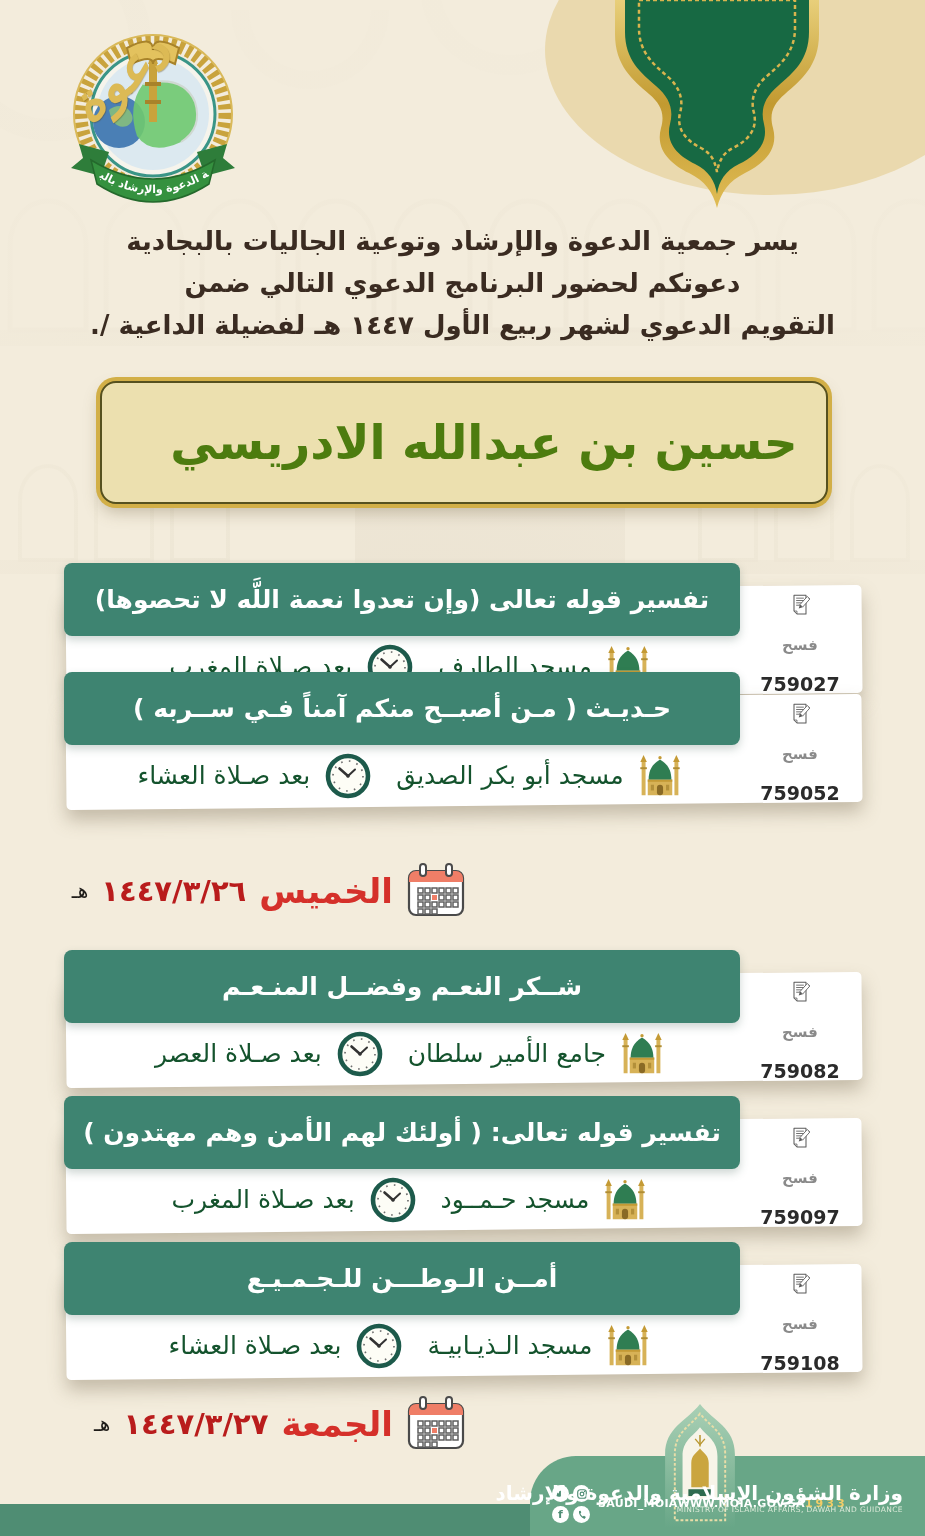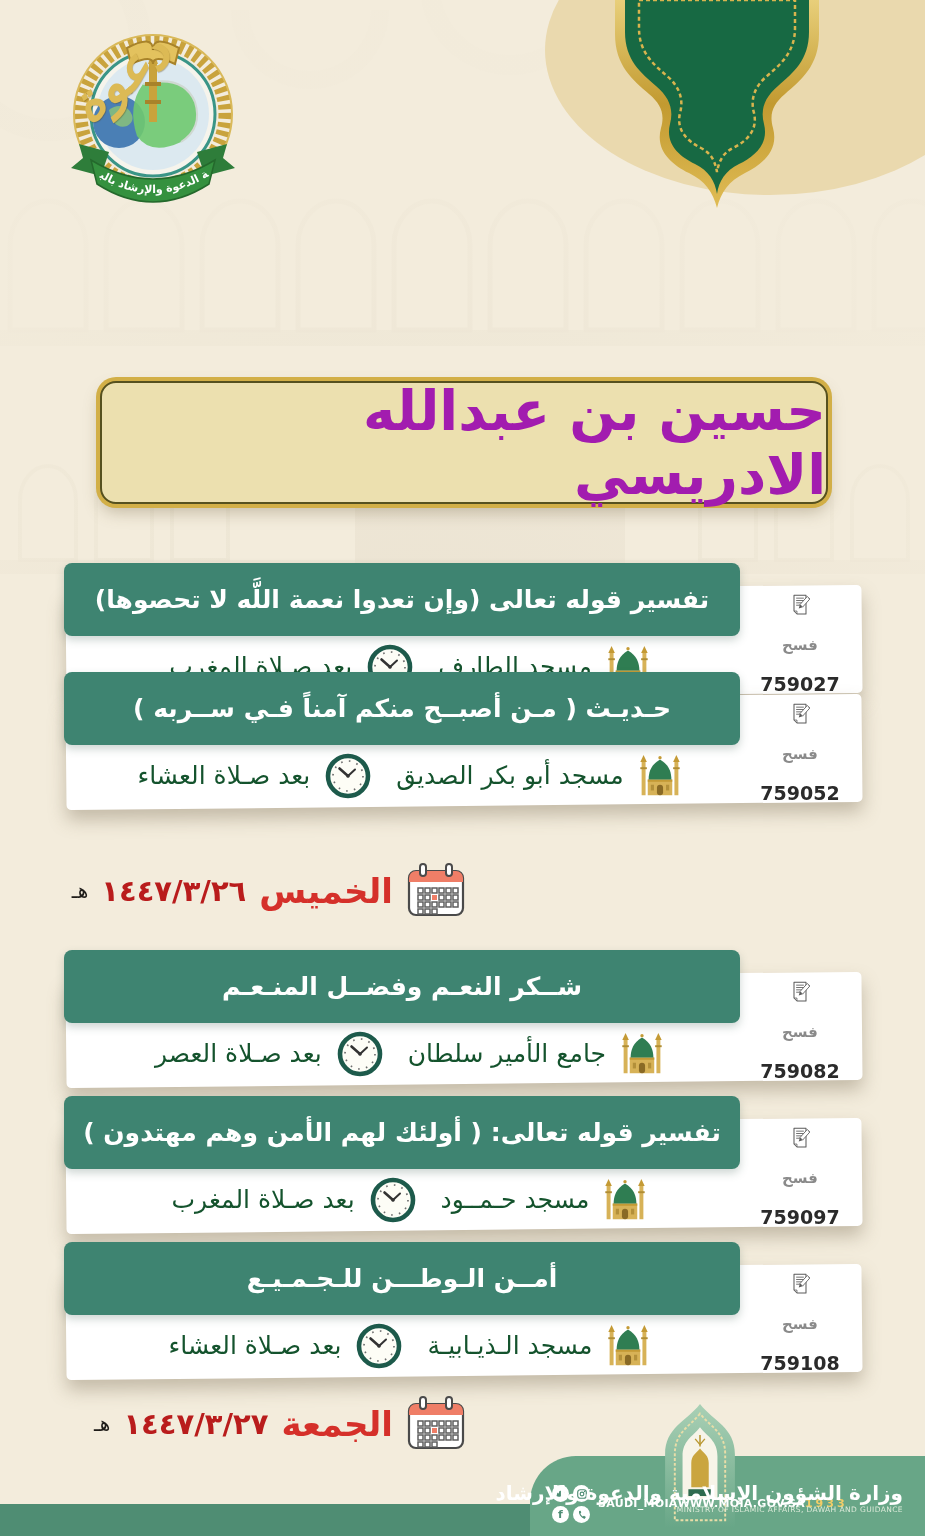--- a/index.html
+++ b/index.html
@@ -24,21 +24,21 @@
 
   
   .intro{position:absolute;left:70px;right:70px;top:220px;z-index:3;direction:rtl;text-align:center;
          color:#3a2b21;font-size:26px;font-weight:bold;line-height:1.62;letter-spacing:-.3px;}
 
   
   .name-banner{position:absolute;left:100px;top:381px;width:728px;height:123px;z-index:3;
                background:#ece0af;border:2px solid #56511f;border-radius:16px;
                box-shadow:0 0 0 4px #d2af47, 0 8px 16px rgba(110,95,60,.35);
                display:flex;align-items:center;justify-content:center;}
-  .name-banner span{direction:rtl;font-size:55px;font-weight:bold;color:#a21caf;letter-spacing:-1px;margin-left:40px;}
+  .name-banner span{direction:rtl;font-size:47px;font-weight:bold;color:#4d7c0f;letter-spacing:-1px;margin-left:40px;}
 
   
   .card{position:absolute;left:64px;width:798px;height:134px;z-index:3;}
   .card-white{position:absolute;left:2px;right:0;top:26px;bottom:0;background:#fff;border-radius:5px;
               transform:rotate(-.6deg);box-shadow:0 10px 18px rgba(118,106,82,.38);}
   .card-green{position:absolute;left:0;top:0;width:676px;height:73px;background:#3e8471;border-radius:8px;
               display:flex;align-items:center;justify-content:center;padding:0 22px;
               box-shadow:0 4px 8px rgba(60,90,80,.25);}
   .card-green span{direction:rtl;color:#fff;font-size:25px;font-weight:bold;letter-spacing:-.5px;white-space:nowrap;}
   .card-row{position:absolute;left:0;top:73px;width:690px;height:61px;direction:rtl;
@@ -135,20 +135,25 @@
           <stop offset=".5" stop-color="#c29a30"></stop>
           <stop offset="1" stop-color="#e0bc55"></stop>
       </linearGradient>
     </defs>
     <path d="M0,0 H204 V34 C204,66 186,80 170,94 C158,104 154,114 158,128 C164,150 148,164 130,173 C114,181 106,192 102,208 C98,192 90,181 74,173 C56,164 40,150 46,128 C50,114 46,104 34,94 C18,80 0,66 0,34 Z" fill="url(#goldg)"></path>
     <path d="M10,0 H194 V32 C194,60 178,73 163,86 C150,97 145,109 149,124 C154,144 140,156 124,164 C110,171 104,181 102,194 C100,181 94,171 80,164 C64,156 50,144 55,124 C59,109 54,97 41,86 C26,73 10,60 10,32 Z" fill="#176943"></path>
     <path d="M24,0 H180 V28 C180,52 166,64 152,76 C140,86 135,99 139,113 C143,130 132,141 118,148 C108,153 104,161 102,172 C100,161 96,153 86,148 C72,141 61,130 65,113 C69,99 64,86 52,76 C38,64 24,52 24,28 Z" fill="none" stroke="#d8b44e" stroke-width="2.5" stroke-dasharray="4 3"></path>
   </svg>
   <div class="pendant-word">دعوة</div>
 
+  <div class="intro">
+    <div>يسر جمعية الدعوة والإرشاد وتوعية الجاليات بالبجادية</div>
+    <div>دعوتكم لحضور البرنامج الدعوي التالي ضمن</div>
+    <div>التقويم الدعوي لشهر ربيع الأول ١٤٤٧ هـ لفضيلة الداعية /.</div>
+  </div>
 
   <div class="name-banner">
     <span>حسين بن عبدالله الادريسي</span>
   </div>
 
   <svg width="0" height="0" style="position:absolute" aria-hidden="true">
     <defs>
       <symbol id="sym-mosque" viewBox="0 0 48 52">
         <polygon points="1.5,10 9,10 5.2,2" fill="#c49a35"></polygon>
         <rect x="3" y="10" width="4.5" height="38" fill="#d7b257"></rect>

